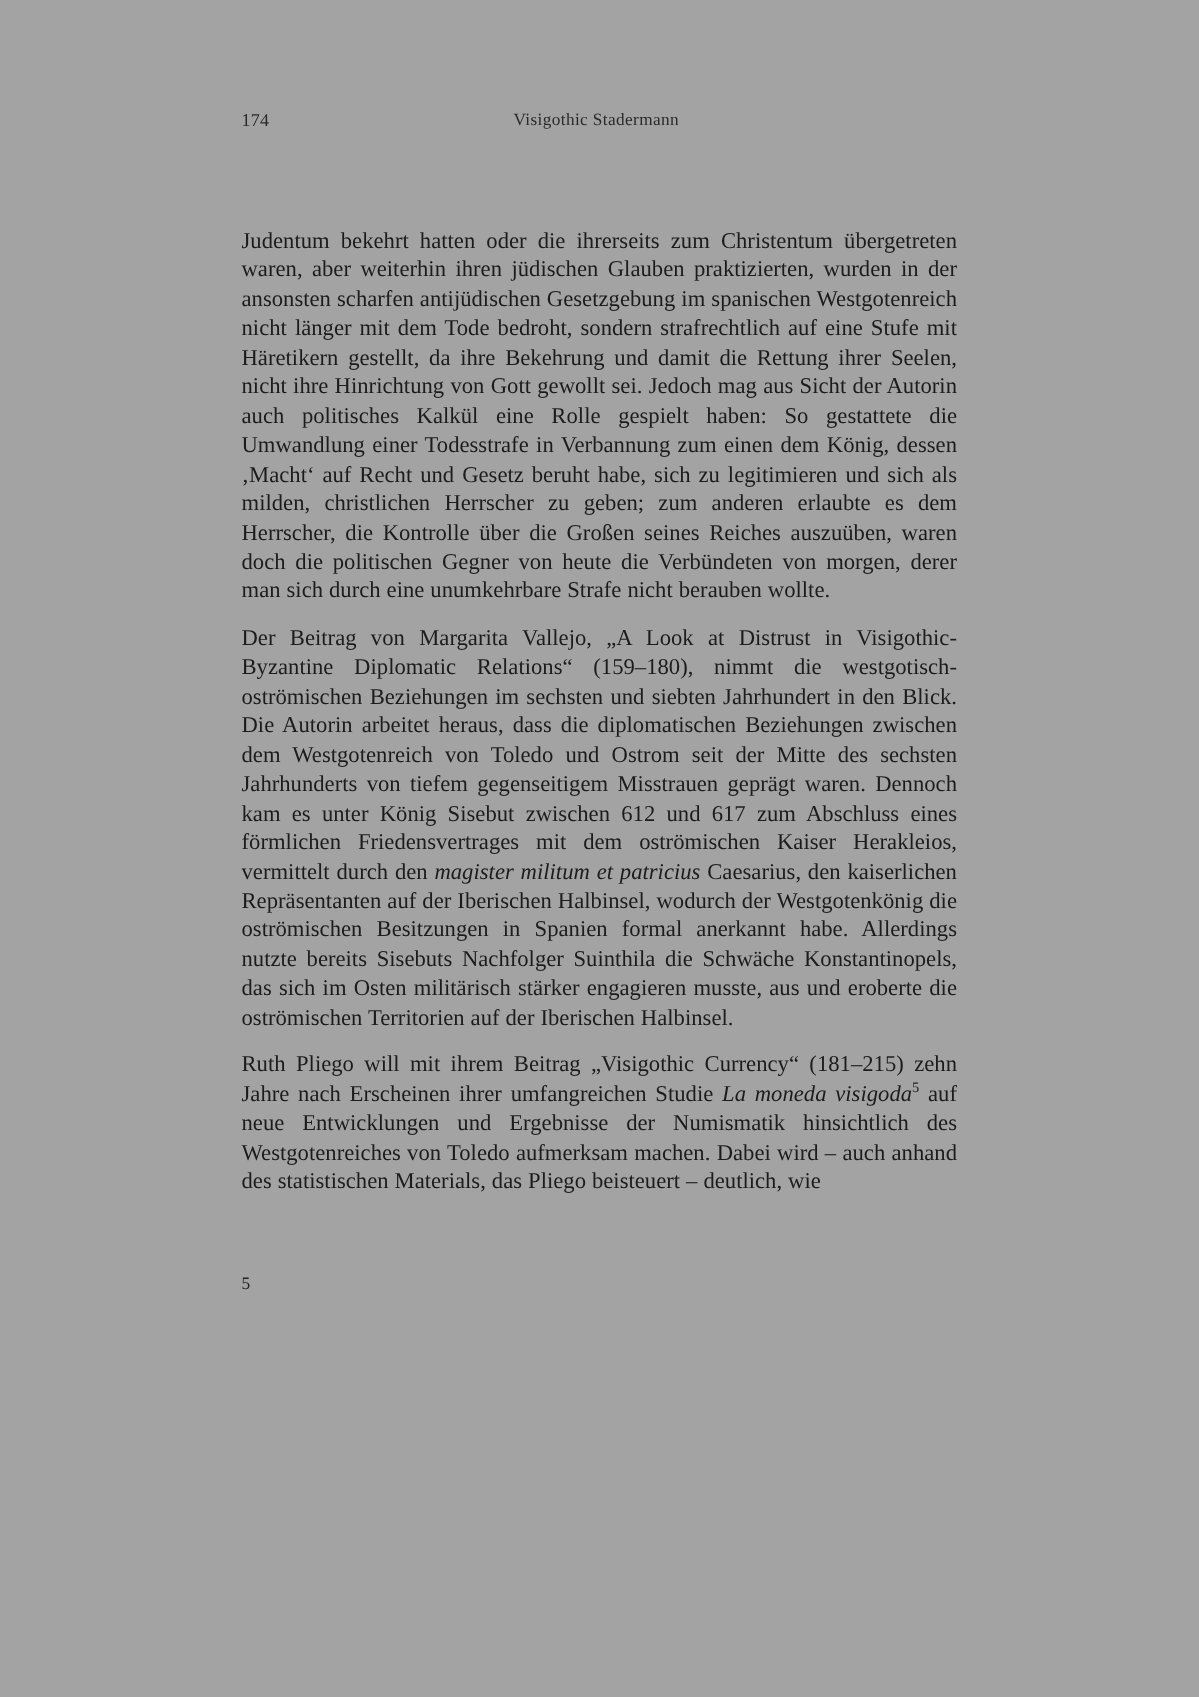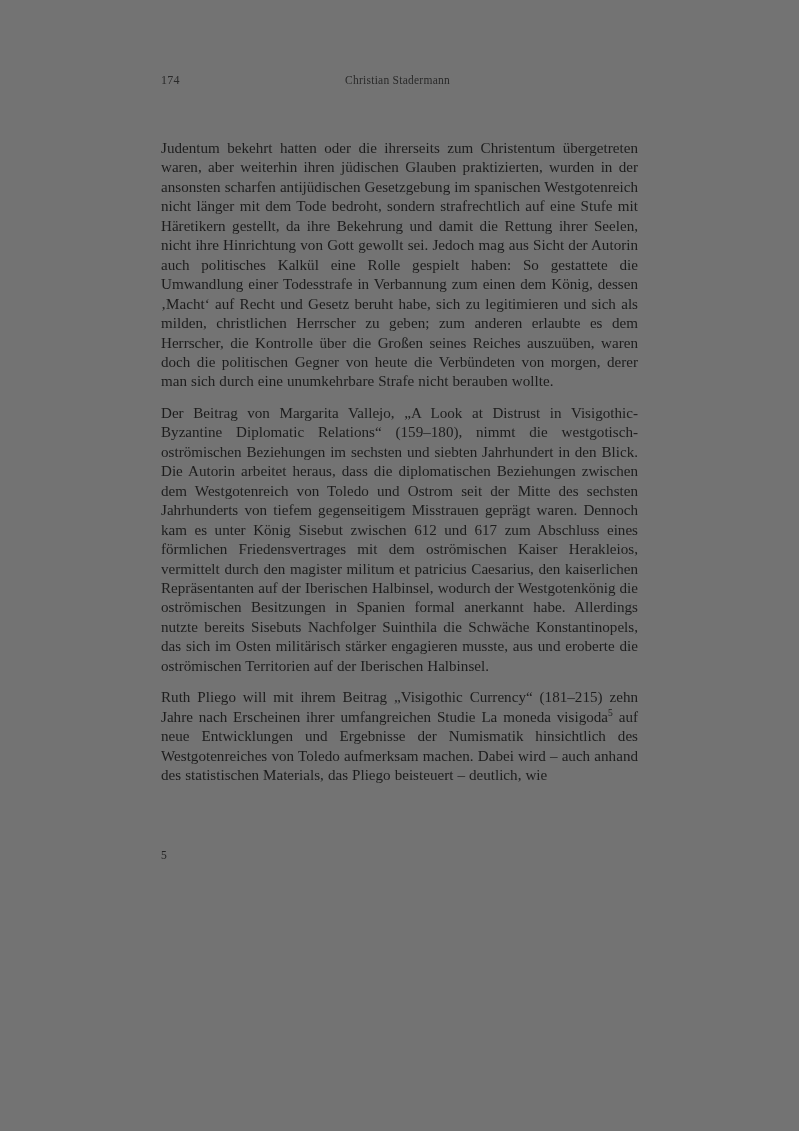--- a/index.html
+++ b/index.html
@@ -14,21 +14,21 @@
     font-family: "Liberation Serif", "DejaVu Serif", serif;
     color: #1b1b1b;
     -webkit-font-smoothing: antialiased;
   }
 
   .page {
     position: absolute;
     inset: 0;
     width: 799px;
     height: 1131px;
-    background: #737373;
+    background: #a3a3a3;
     overflow: hidden;
   }
 
   
   .running-head {
     position: absolute;
     top: 72px;
     left: 161px;
     width: 477px;
     height: 16px;
@@ -50,39 +50,39 @@
     top: 0;
     text-align: center;
     font-size: 11.5px;
     letter-spacing: 0.25px;
     transform: translateX(-2px);
   }
 
   
   .textblock {
     position: absolute;
-    top: 139px;
+    top: 152px;
     left: 161px;
     width: 477px;
   }
 
   p.body-par {
     margin: 0 0 12px 0;
     font-size: 15.1px;
     line-height: 19.45px;
     text-align: justify;
     text-justify: inter-word;
     hyphens: manual;
     letter-spacing: 0.01px;
     word-spacing: 0.2px;
     color: #1c1c1c;
   }
   p.body-par:last-child { margin-bottom: 12px; }
 
-  .it { }
+  .it { font-style: italic; }
 
   sup.fnref {
     font-size: 9.6px;
     vertical-align: super;
     line-height: 0;
   }
 
   
   .footnote-area {
     position: absolute;
@@ -107,21 +107,21 @@
     text-align: left;
   }
 </style>
 </head>
 <body>
 
 <div class="page">
 
   <div class="running-head">
     <span class="folio">174</span>
-    <span class="head-title">Christian Stadermann</span>
+    <span class="head-title">Visigothic Stadermann</span>
   </div>
 
   <div class="textblock">
     <p class="body-par">Judentum bekehrt hatten oder die ihrerseits zum Christentum übergetreten waren, aber weiterhin ihren jüdischen Glauben praktizierten, wurden in der ansonsten scharfen antijüdischen Gesetzgebung im spanischen Westgotenreich nicht länger mit dem Tode bedroht, sondern strafrechtlich auf eine Stufe mit Häretikern gestellt, da ihre Bekehrung und damit die Rettung ihrer Seelen, nicht ihre Hinrichtung von Gott gewollt sei. Jedoch mag aus Sicht der Autorin auch politisches Kalkül eine Rolle gespielt haben: So gestattete die Umwandlung einer Todesstrafe in Verbannung zum einen dem König, dessen ‚Macht‘ auf Recht und Gesetz beruht habe, sich zu legitimieren und sich als milden, christlichen Herrscher zu geben; zum anderen erlaubte es dem Herrscher, die Kontrolle über die Großen seines Reiches auszuüben, waren doch die politischen Gegner von heute die Verbündeten von morgen, derer man sich durch eine unumkehrbare Strafe nicht berauben wollte.</p>
 
     <p class="body-par">
       <span>Der Beitrag von Margarita Vallejo, „A Look at Distrust in Visigothic-Byzantine Diplomatic Relations“ (159–180), nimmt die westgotisch-oströmischen Beziehungen im sechsten und siebten Jahrhundert in den Blick. Die Autorin arbeitet heraus, dass die diplomatischen Beziehungen zwischen dem Westgotenreich von Toledo und Ostrom seit der Mitte des sechsten Jahrhunderts von tiefem gegenseitigem Misstrauen geprägt waren. Dennoch kam es unter König Sisebut zwischen 612 und 617 zum Abschluss eines förmlichen Friedensvertrages mit dem oströmischen Kaiser Herakleios, vermittelt durch den </span><span class="it">magister militum et patricius</span><span> Caesarius, den kaiserlichen Repräsentanten auf der Iberischen Halbinsel, wodurch der Westgotenkönig die oströmischen Besitzungen in Spanien formal anerkannt habe. Allerdings nutzte bereits Sisebuts Nachfolger Suinthila die Schwäche Konstantinopels, das sich im Osten militärisch stärker engagieren musste, aus und eroberte die oströmischen Territorien auf der Iberischen Halbinsel.</span>
     </p>
 
     <p class="body-par">

